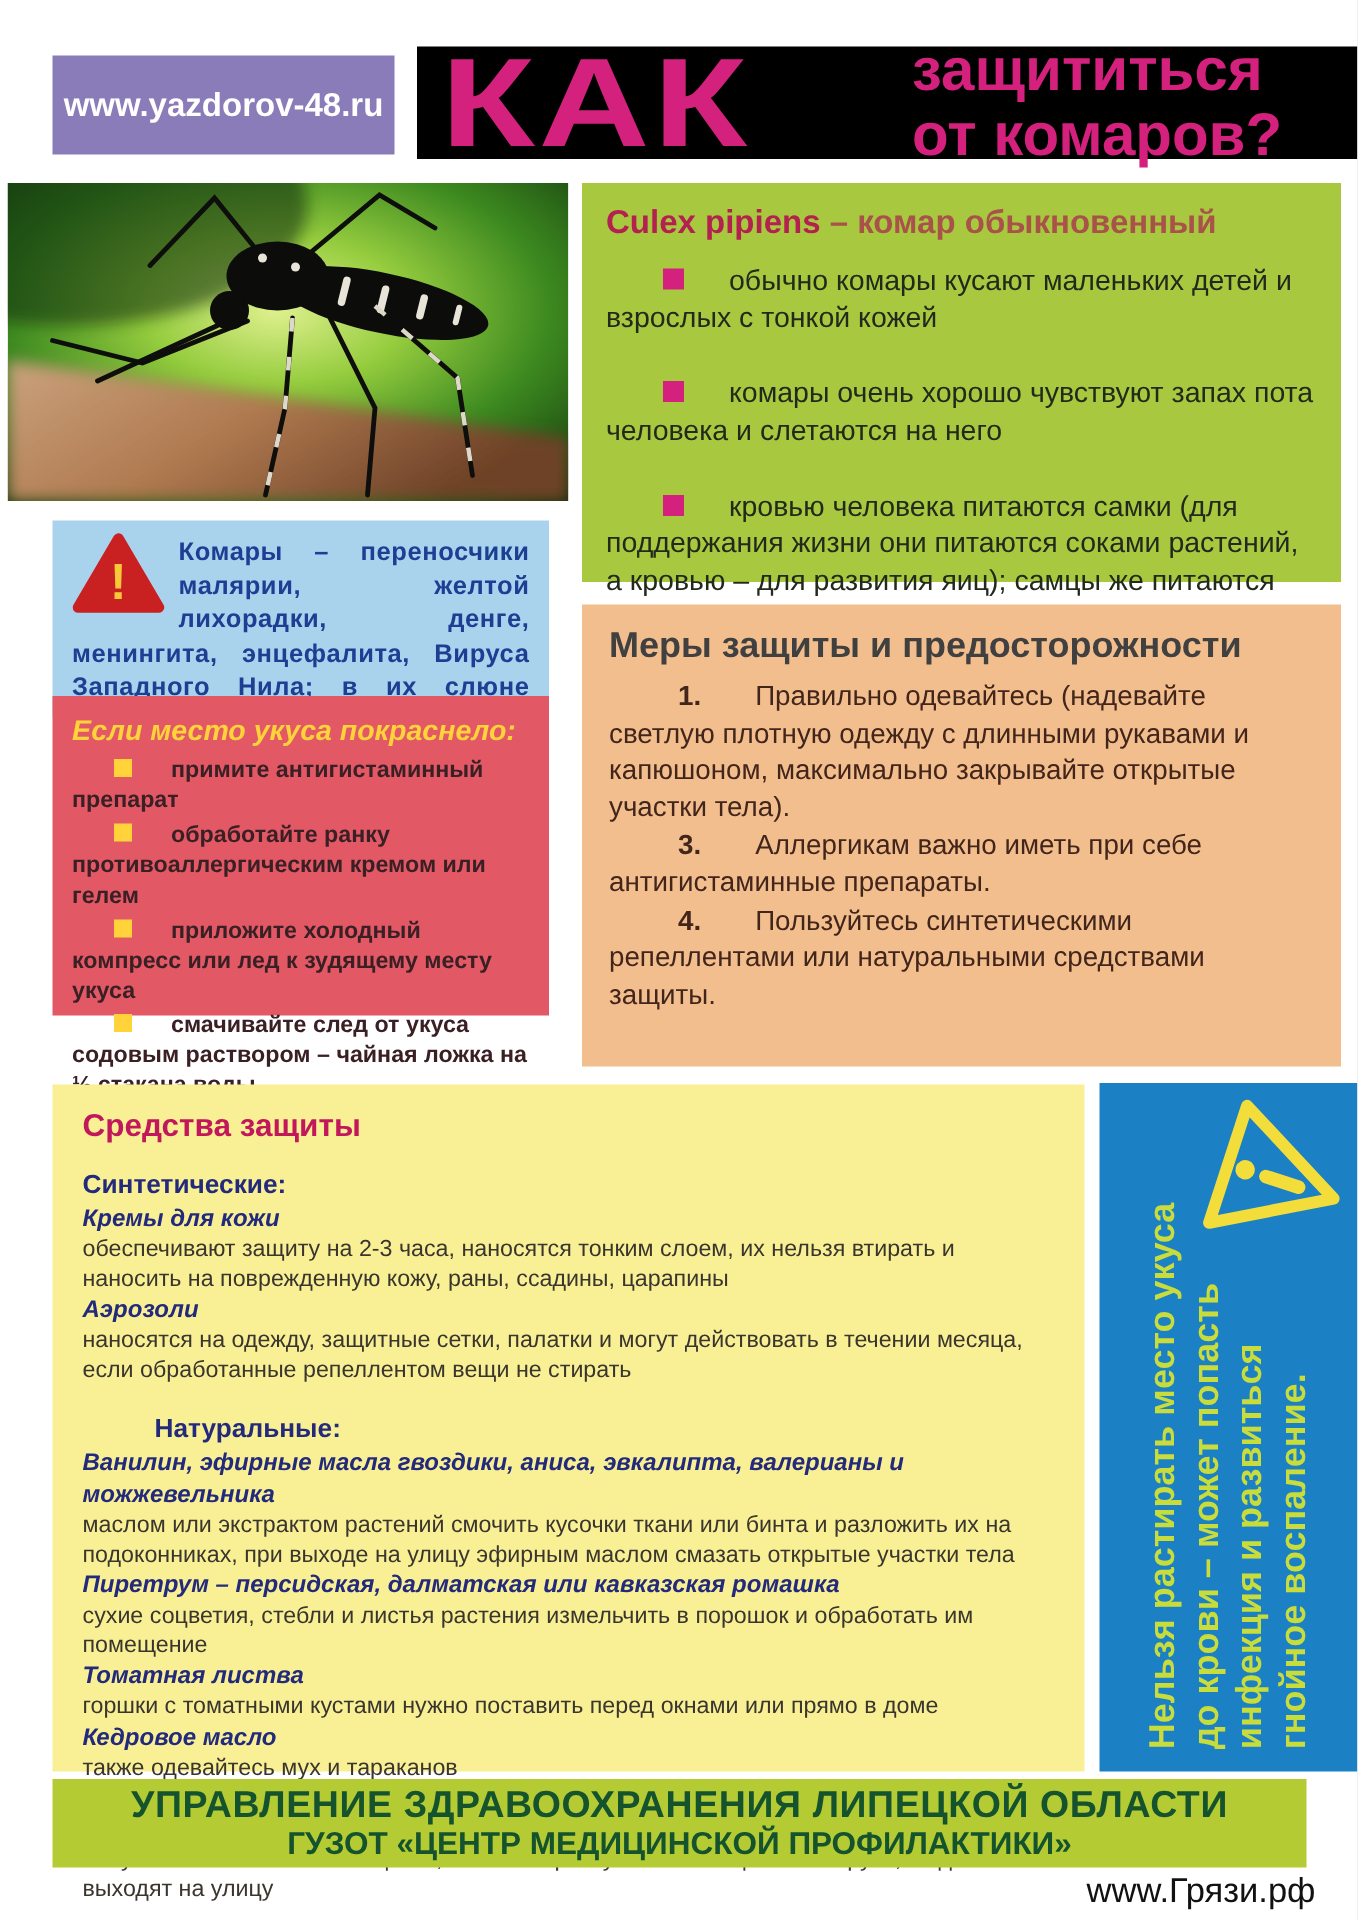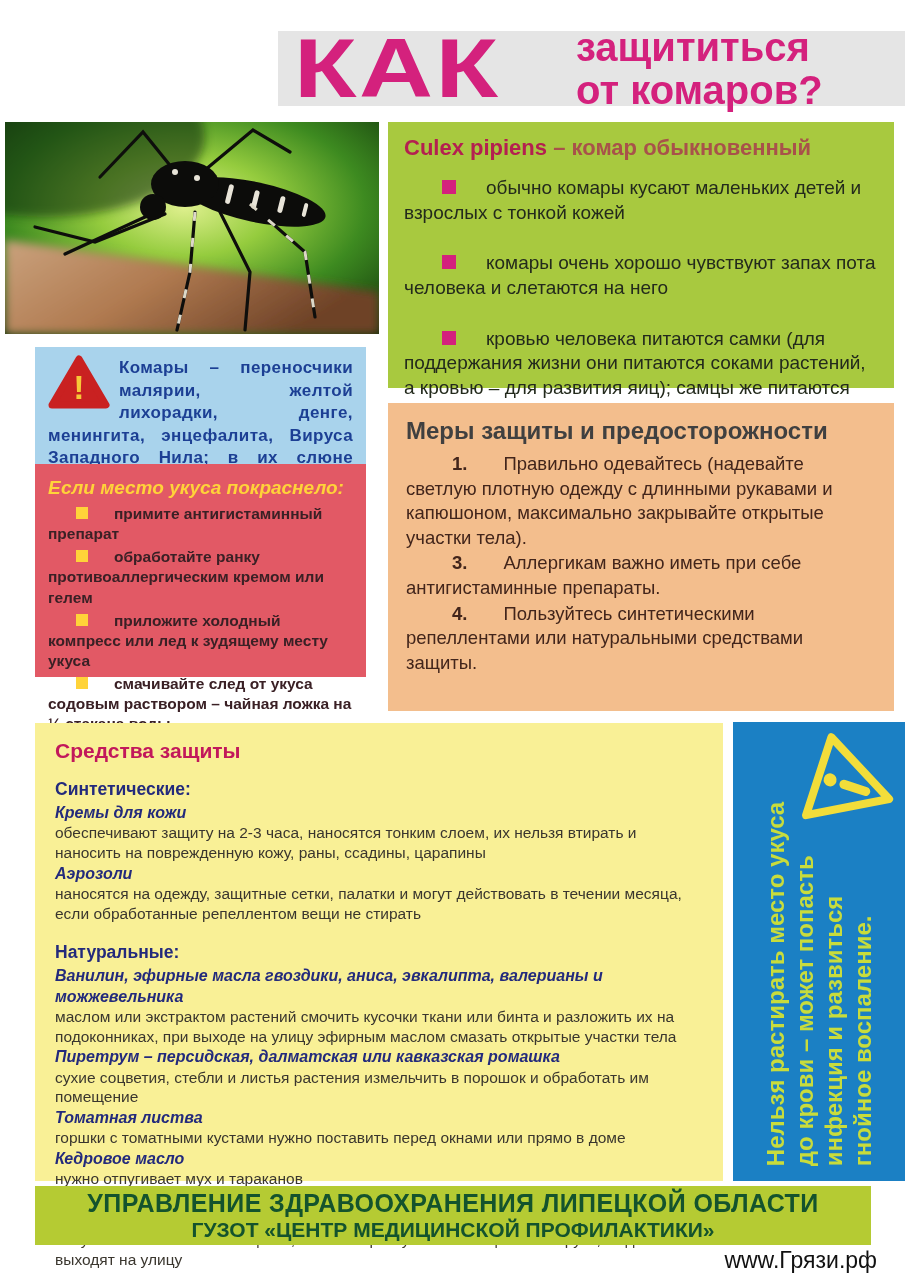--- a/index.html
+++ b/index.html
@@ -11,21 +11,21 @@
   }
 
   
   .site-box {
     position:absolute; left:35px; top:37px; width:228px; height:66px;
     background:#8a7cb8; display:flex; align-items:center; justify-content:center;
     color:#ffffff; font-weight:bold; font-size:22px;
   }
   .title-banner {
     position:absolute; left:278px; top:31px; width:627px; height:75px;
-    background:#e5e5e5; display:flex; align-items:center;
+    background:#000000; display:flex; align-items:center;gap:32px;
   }
   .kak {
     display:inline-block; width:282px; margin-left:16px;
     font-size:84px; font-weight:bold; color:#d4217d; line-height:0.85;
     transform:scaleX(1.22); transform-origin:left center; letter-spacing:2px;
   }
   .title-right { font-size:40px; font-weight:bold; color:#d4217d; line-height:1.07; }
 
   
   .photo { position:absolute; left:5px; top:122px; width:374px; height:212px; overflow:hidden; }
@@ -101,20 +101,23 @@
   }
   .banner-l1 { font-size:25px; font-weight:bold; letter-spacing:0.4px; }
   .banner-l2 { font-size:21px; font-weight:bold; }
   .footer-url { position:absolute; right:28px; top:1247px; font-size:23px; color:#111111; }
 </style>
 </head>
 <body>
 
 <div class="poster">
 
+  <div class="site-box">
+    <span>www.yazdorov-48.ru</span>
+  </div>
   <div class="title-banner">
     <span class="kak">КАК</span>
     <span class="title-right">
       <div>защититься</div>
       <div>от комаров?</div>
     </span>
   </div>
 
   <div class="photo">
     <svg width="374" height="212" viewBox="0 0 374 212">
@@ -200,29 +203,29 @@
 
   <div class="yellow-box">
     <div class="yb-title">Средства защиты</div>
 
     <div class="yb-header">Синтетические:</div>
     <div class="yb-name">Кремы для кожи</div>
     <div class="yb-desc">обеспечивают защиту на 2-3 часа, наносятся тонким слоем, их нельзя втирать и наносить на поврежденную кожу, раны, ссадины, царапины</div>
     <div class="yb-name">Аэрозоли</div>
     <div class="yb-desc">наносятся на одежду, защитные сетки, палатки и могут действовать в течении месяца, если обработанные репеллентом вещи не стирать</div>
 
-    <div class="yb-header" style="margin-top:18px;">Натуральные:</div>
+    <div class="yb-header" style="margin-top:18px;margin-left:48px;">Натуральные:</div>
     <div class="yb-name">Ванилин, эфирные масла гвоздики, аниса, эвкалипта, валерианы и можжевельника</div>
     <div class="yb-desc">маслом или экстрактом растений смочить кусочки ткани или бинта и разложить их на подоконниках, при выходе на улицу эфирным маслом смазать открытые участки тела</div>
     <div class="yb-name">Пиретрум – персидская, далматская или кавказская ромашка</div>
     <div class="yb-desc">сухие соцветия, стебли и листья растения измельчить в порошок и обработать им помещение</div>
     <div class="yb-name">Томатная листва</div>
     <div class="yb-desc">горшки с томатными кустами нужно поставить перед окнами или прямо в доме</div>
     <div class="yb-name">Кедровое масло</div>
-    <div class="yb-desc">нужно отпугивает мух и тараканов</div>
+    <div class="yb-desc">также одевайтесь мух и тараканов</div>
     <div class="yb-name">Отвар пырея</div>
     <div class="yb-desc">горсть рубленных корней пырея залить полутора литрами воды и вскипятить три раза до получения светло-желтого цвета; этим отваром умывают лицо и моют руки, когда выходят на улицу</div>
   </div>
 
   <div class="blue-panel">
     <span class="panel-tri">
       <svg width="98" height="98" viewBox="0 0 98 98">
         <path d="M49,10 L90,84 L8,84 Z" fill="none" stroke="#f2dd3a" stroke-width="8" stroke-linejoin="round"></path>
         <rect x="44.5" y="30" width="9" height="32" rx="4.5" fill="#f2dd3a"></rect>
         <circle cx="49" cy="72" r="6.5" fill="#f2dd3a"></circle>

